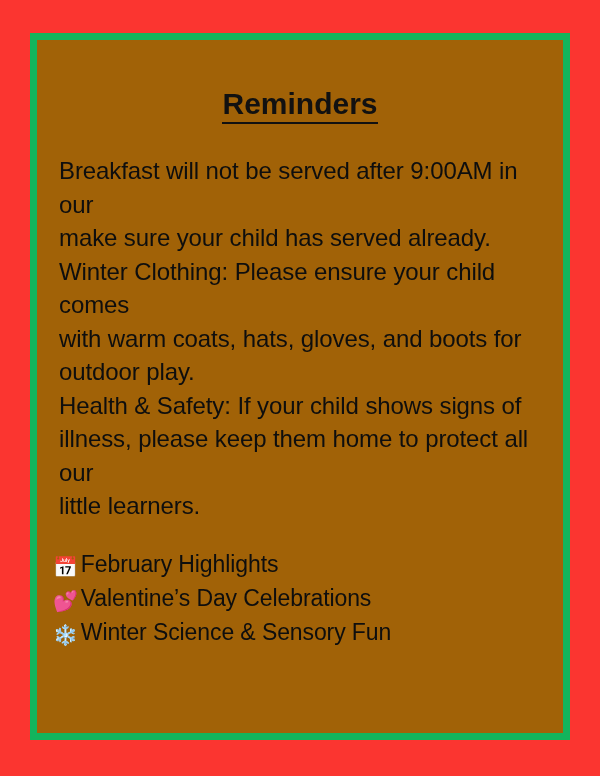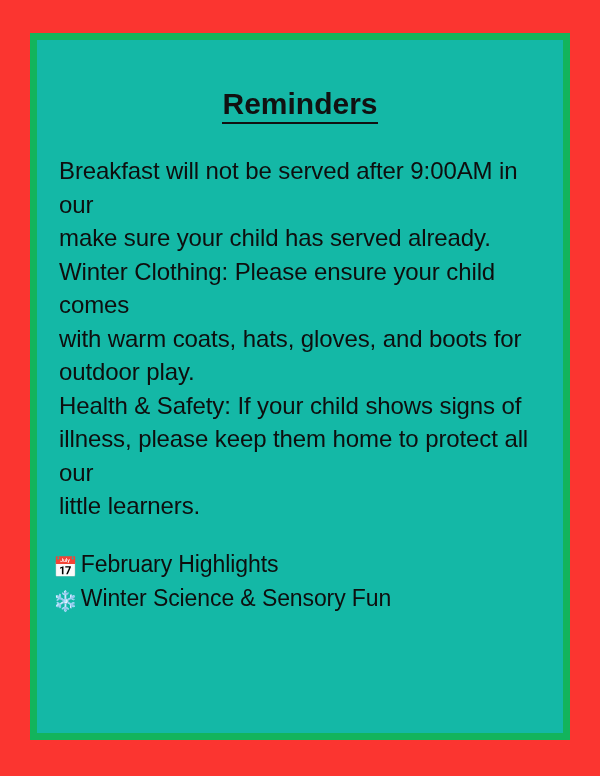--- a/index.html
+++ b/index.html
@@ -113,21 +113,21 @@
   }
   .hl-label {
     display: inline;
   }
 </style>
 </head>
 <body>
 
 <div id="flyer" style="background: rgb(251, 53, 48);">
   <div id="green-frame" style="background: rgb(19, 180, 92);">
-    <div id="card" style="background: #14b8a6;">
+    <div id="card" style="background: #a16207;">
       <div id="card-inner">
 
         <h1 class="title">
           <span class="title-text">Reminders</span>
         </h1>
 
         <div class="body-block">
           <p class="body-line">Breakfast will not be served after 9:00AM in our</p>
           <p class="body-line">make sure your child has served already.</p>
           <p class="body-line">Winter Clothing: Please ensure your child comes</p>
@@ -137,20 +137,23 @@
           <p class="body-line">illness, please keep them home to protect all our</p>
           <p class="body-line">little learners.</p>
         </div>
 
         <div class="highlights">
 
           <div class="highlight-item">
             <span class="hl-emoji">📅</span><span class="hl-label">February Highlights</span>
           </div>
 
+          <div class="highlight-item">
+            <span class="hl-emoji">💕</span><span class="hl-label">Valentine’s Day Celebrations</span>
+          </div>
 
 
           <div class="highlight-item">
             <span class="hl-emoji">❄️</span><span class="hl-label">Winter Science &amp; Sensory Fun</span>
           </div>
 
         </div>
 
       </div>
     </div>

